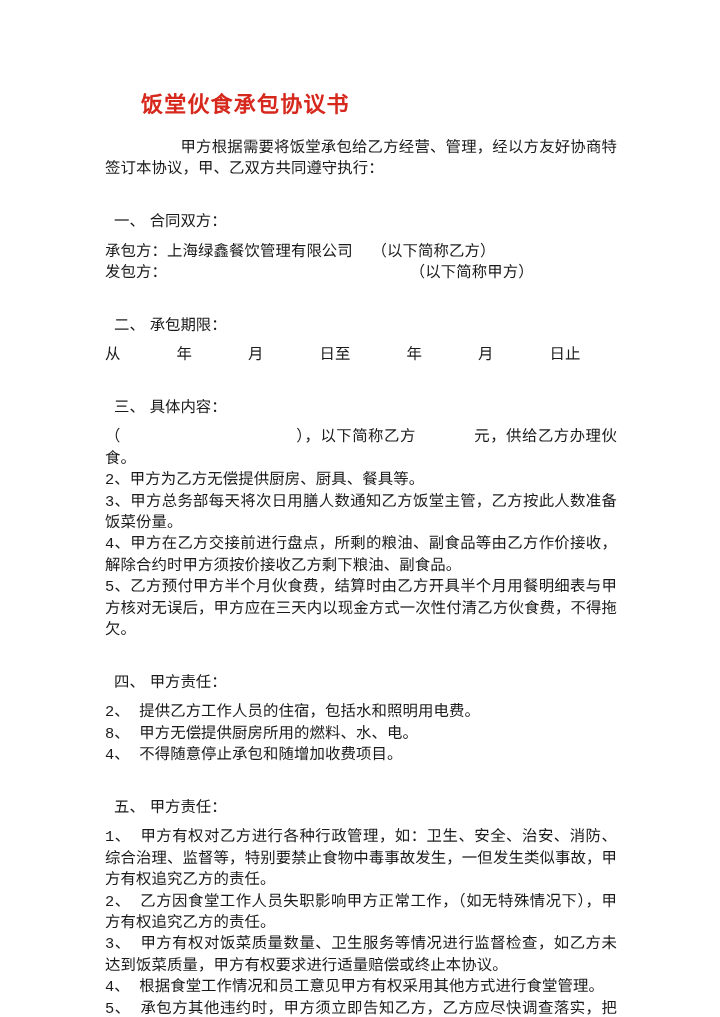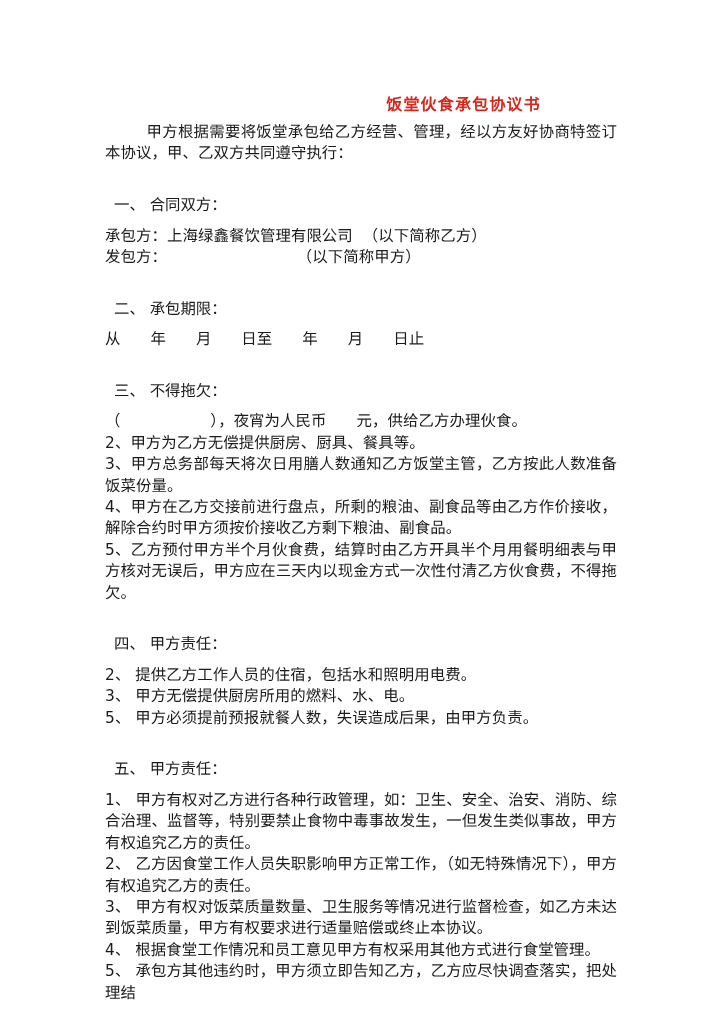--- a/index.html
+++ b/index.html
@@ -26,40 +26,41 @@
   }
 
   .doc-body {
     position: absolute;
     left: 105px;
     top: 92px;
     width: 512px;
   }
 
   .doc-title {
-    font-size: 16px;
+    font-size: 22px;
     font-weight: bold;
     color: #d6281c;
-    text-align: right;
+    text-align: left;
     letter-spacing: 1.2px;
     line-height: 26px;
-    margin: 0 0 4px 0;
+    margin: 0 0 20px 0;
     width: 400px;
     margin-left: 36px;
   }
 
   .para {
     font-size: 15.4px;
     line-height: 21.4px;
     margin: 0;
     text-align: justify;
     text-justify: inter-ideograph;
     white-space: pre-wrap;
     word-break: break-all;
     letter-spacing: 0.1px;
+    font-family: Liberation Mono, monospace;
   }
 
   .para.indent {
     text-indent: 0;
   }
 
   .spacer {
     height: 21.4px;
   }
 
@@ -86,33 +87,33 @@
     <p class="para">承包方：上海绿鑫餐饮管理有限公司  （以下简称乙方）</p>
     <p class="para">发包方：                          （以下简称甲方）</p>
 
     <div class="spacer"></div>
 
     <p class="section-head">二、 承包期限：</p>
     <p class="para">从      年      月      日至      年      月      日止</p>
 
     <div class="spacer"></div>
 
-    <p class="section-head">三、 不得拖欠：</p>
-    <p class="para">（                  ），夜宵为人民币      元，供给乙方办理伙食。</p>
+    <p class="section-head">三、 具体内容：</p>
+    <p class="para">（                  ），以下简称乙方      元，供给乙方办理伙食。</p>
     <p class="para">2、甲方为乙方无偿提供厨房、厨具、餐具等。</p>
     <p class="para">3、甲方总务部每天将次日用膳人数通知乙方饭堂主管，乙方按此人数准备饭菜份量。</p>
     <p class="para">4、甲方在乙方交接前进行盘点，所剩的粮油、副食品等由乙方作价接收，解除合约时甲方须按价接收乙方剩下粮油、副食品。</p>
     <p class="para">5、乙方预付甲方半个月伙食费，结算时由乙方开具半个月用餐明细表与甲方核对无误后，甲方应在三天内以现金方式一次性付清乙方伙食费，不得拖欠。</p>
 
     <div class="spacer"></div>
 
     <p class="section-head">四、 甲方责任：</p>
     <p class="para">2、 提供乙方工作人员的住宿，包括水和照明用电费。</p>
-    <p class="para">3、 甲方无偿提供厨房所用的燃料、水、电。</p>
-    <p class="para">5、 甲方必须提前预报就餐人数，失误造成后果，由甲方负责。</p>
+    <p class="para">8、 甲方无偿提供厨房所用的燃料、水、电。</p>
+    <p class="para">4、 不得随意停止承包和随增加收费项目。</p>
 
     <div class="spacer"></div>
 
     <p class="section-head">五、 甲方责任：</p>
     <p class="para">1、 甲方有权对乙方进行各种行政管理，如：卫生、安全、治安、消防、综合治理、监督等，特别要禁止食物中毒事故发生，一但发生类似事故，甲方有权追究乙方的责任。</p>
     <p class="para">2、 乙方因食堂工作人员失职影响甲方正常工作，（如无特殊情况下），甲方有权追究乙方的责任。</p>
     <p class="para">3、 甲方有权对饭菜质量数量、卫生服务等情况进行监督检查，如乙方未达到饭菜质量，甲方有权要求进行适量赔偿或终止本协议。</p>
     <p class="para">4、 根据食堂工作情况和员工意见甲方有权采用其他方式进行食堂管理。</p>
     <p class="para">5、 承包方其他违约时，甲方须立即告知乙方，乙方应尽快调查落实，把处理结</p>
 

